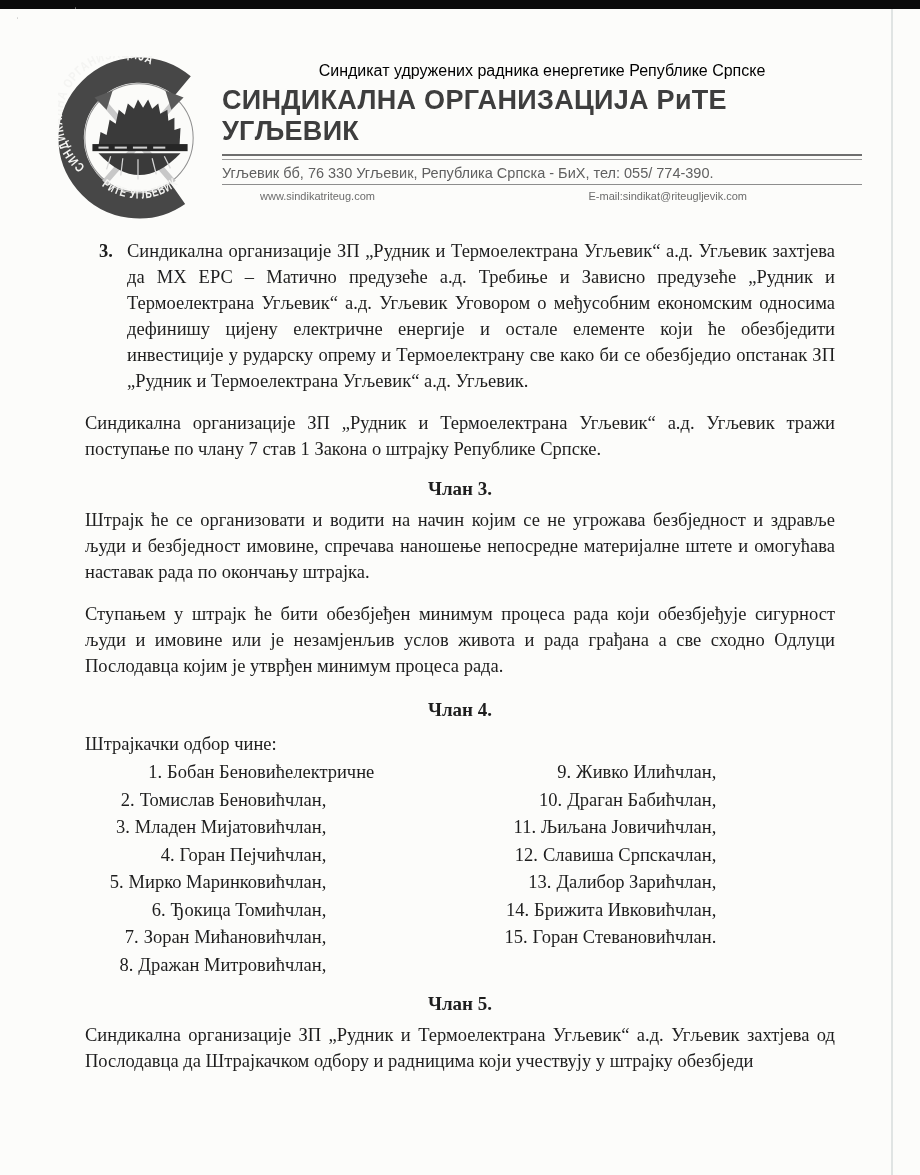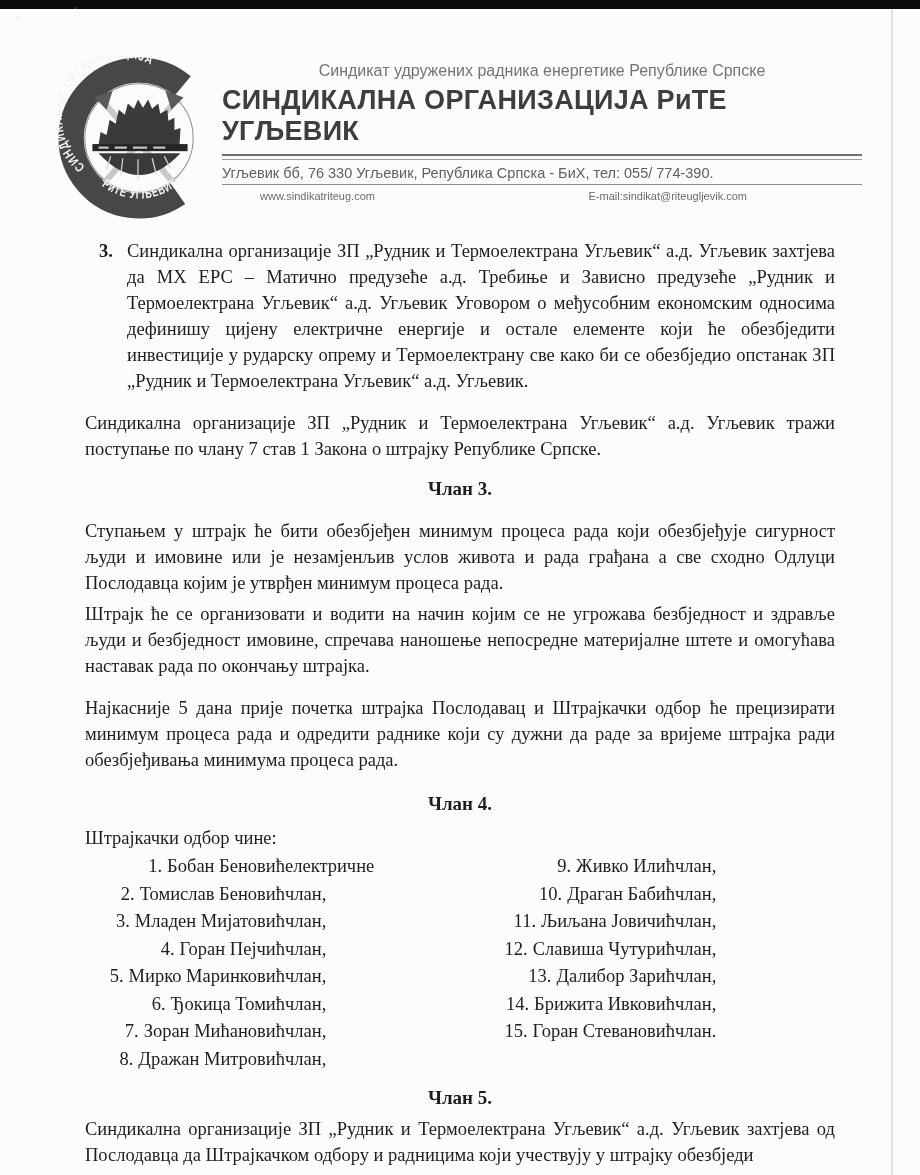--- a/index.html
+++ b/index.html
@@ -8,21 +8,21 @@
     background:#fcfcfa;overflow:hidden;
     font-family:"Liberation Serif",serif;color:#1e1e1e;
   }
   .topbar{position:absolute;top:0;left:0;width:920px;height:9px;background:#0b0b0b;}
   .scanline{position:absolute;top:9px;bottom:0;left:891px;width:2px;background:#e0e4e3;}
   .artifact{position:absolute;color:#b5b5b5;font-size:10px;font-family:"Liberation Sans",sans-serif;}
 
   
   .logo{position:absolute;left:58px;top:56px;width:162px;height:164px;}
   .hdr{position:absolute;left:222px;top:62px;width:640px;font-family:"Liberation Sans",sans-serif;}
-  .hdr .org{ text-align:center;font-size:16px;color:#737373;}
+  .hdr .org{ text-align:center;font-size:16px;color:#000000;}
   .hdr .title{text-align:left;font-size:27px;font-weight:700;color:#3e3e3e;letter-spacing:.3px;margin-top:5px;}
   .rule-double{margin-top:7px;height:3px;border-top:2px solid #6e6e6e;border-bottom:1px solid #9b9b9b;}
   .hdr .addr{margin-top:5px;font-size:14.5px;color:#606060;}
   .rule-single{margin-top:3px;border-bottom:1.5px solid #8d8d8d;}
   .contact{display:flex;justify-content:space-between;padding:5px 115px 0 38px;font-size:11px;color:#6c6c6c;}
 
   
   .doc{position:absolute;left:85px;top:238px;width:750px;font-size:18.5px;line-height:26px;text-align:justify;}
   .item3{display:flex;}
   .item3 .num{width:42px;padding-left:14px;box-sizing:border-box;font-weight:700;flex:none;}
@@ -106,23 +106,22 @@
   <div class="doc">
 
     <div class="item3">
       <span class="num">3.</span>
       <span class="txt" style="line-height:26px;"><span>Синдикална организације ЗП „Рудник и Термоелектрана Угљевик“ а.д. Угљевик захтјева да </span><span class="b">МХ ЕРС – Матично предузеће а.д. Требиње и Зависно предузеће „Рудник и Термоелектрана Угљевик“ а.д. Угљевик Уговором о међусобним економским односима дефинишу цијену електричне енергије и остале елементе који ће обезбједити инвестиције у рударску опрему и Термоелектрану све како би се обезбједио опстанак ЗП „Рудник и Термоелектрана Угљевик“ а.д. Угљевик.</span></span>
     </div>
 
     <p class="para" style="margin-top:16px;">Синдикална организације ЗП „Рудник и Термоелектрана Угљевик“ а.д. Угљевик тражи поступање по члану 7 став 1 Закона о штрајку Републике Српске.</p>
 
     <div class="clan-h">Члан 3.</div>
+    <p class="para" style="margin-top:5px;">Штрајк ће се организовати и водити на начин којим се не угрожава безбједност и здравље људи и безбједност имовине, спречава наношење непосредне материјалне штете и омогућава наставак рада по окончању штрајка.</p>
     <p class="para" style="margin-top:16px;">Ступањем у штрајк ће бити обезбјеђен минимум процеса рада који обезбјеђује сигурност људи и имовине или је незамјенљив услов живота и рада грађана а све сходно Одлуци Послодавца којим је утврђен минимум процеса рада.</p>
-    <p class="para" style="margin-top:5px;">Штрајк ће се организовати и водити на начин којим се не угрожава безбједност и здравље људи и безбједност имовине, спречава наношење непосредне материјалне штете и омогућава наставак рада по окончању штрајка.</p>
-    <p class="para" style="margin-top:16px;">Најкасније 5 дана прије почетка штрајка Послодавац и Штрајкачки одбор ће прецизирати минимум процеса рада и одредити раднике који су дужни да раде за вријеме штрајка ради обезбјеђивања минимума процеса рада.</p>
 
     <div class="clan-h" style="margin-top:18px;">Члан 4.</div>
     <div class="intro">Штрајкачки одбор чине:</div>
 
     <div class="members">
       <div class="col-l">
         <div class="mrow">
             <span class="m-main"><span class="m-num">1.</span><span>Бобан Беновић</span></span>
             <span>електричне</span>
           </div>
@@ -162,21 +161,21 @@
           </div>
         <div class="mrow">
             <span class="m-main"><span class="m-num">10.</span><span>Драган Бабић</span></span>
             <span>члан,</span>
           </div>
         <div class="mrow">
             <span class="m-main"><span class="m-num">11.</span><span>Љиљана Јовичић</span></span>
             <span>члан,</span>
           </div>
         <div class="mrow">
-            <span class="m-main"><span class="m-num">12.</span><span>Славиша Чутурић</span></span>
+            <span class="m-main"><span class="m-num">12.</span><span>Славиша Српска</span></span>
             <span>члан,</span>
           </div>
         <div class="mrow">
             <span class="m-main"><span class="m-num">13.</span><span>Далибор Зарић</span></span>
             <span>члан,</span>
           </div>
         <div class="mrow">
             <span class="m-main"><span class="m-num">14.</span><span>Брижита Ивковић</span></span>
             <span>члан,</span>
           </div>

